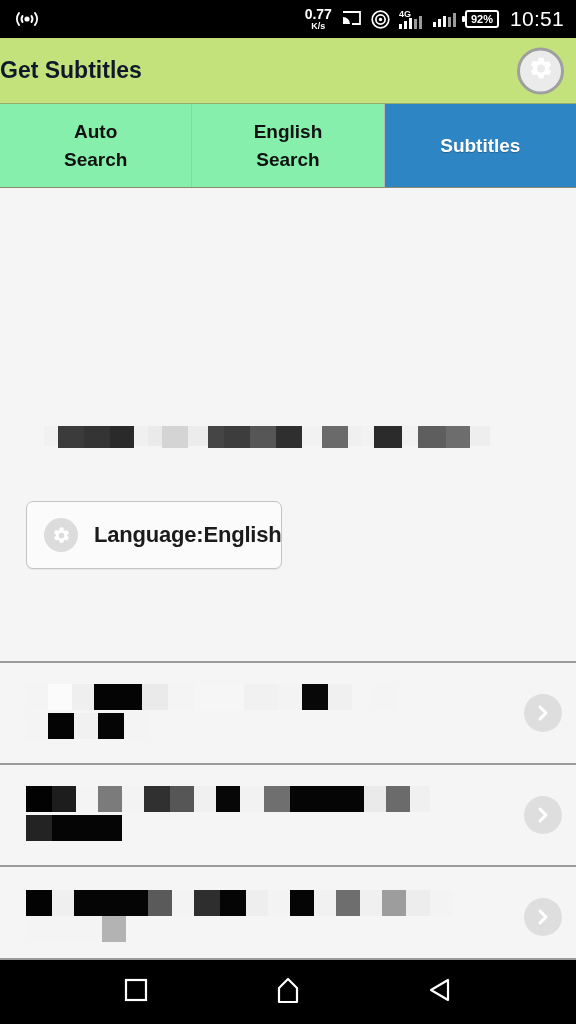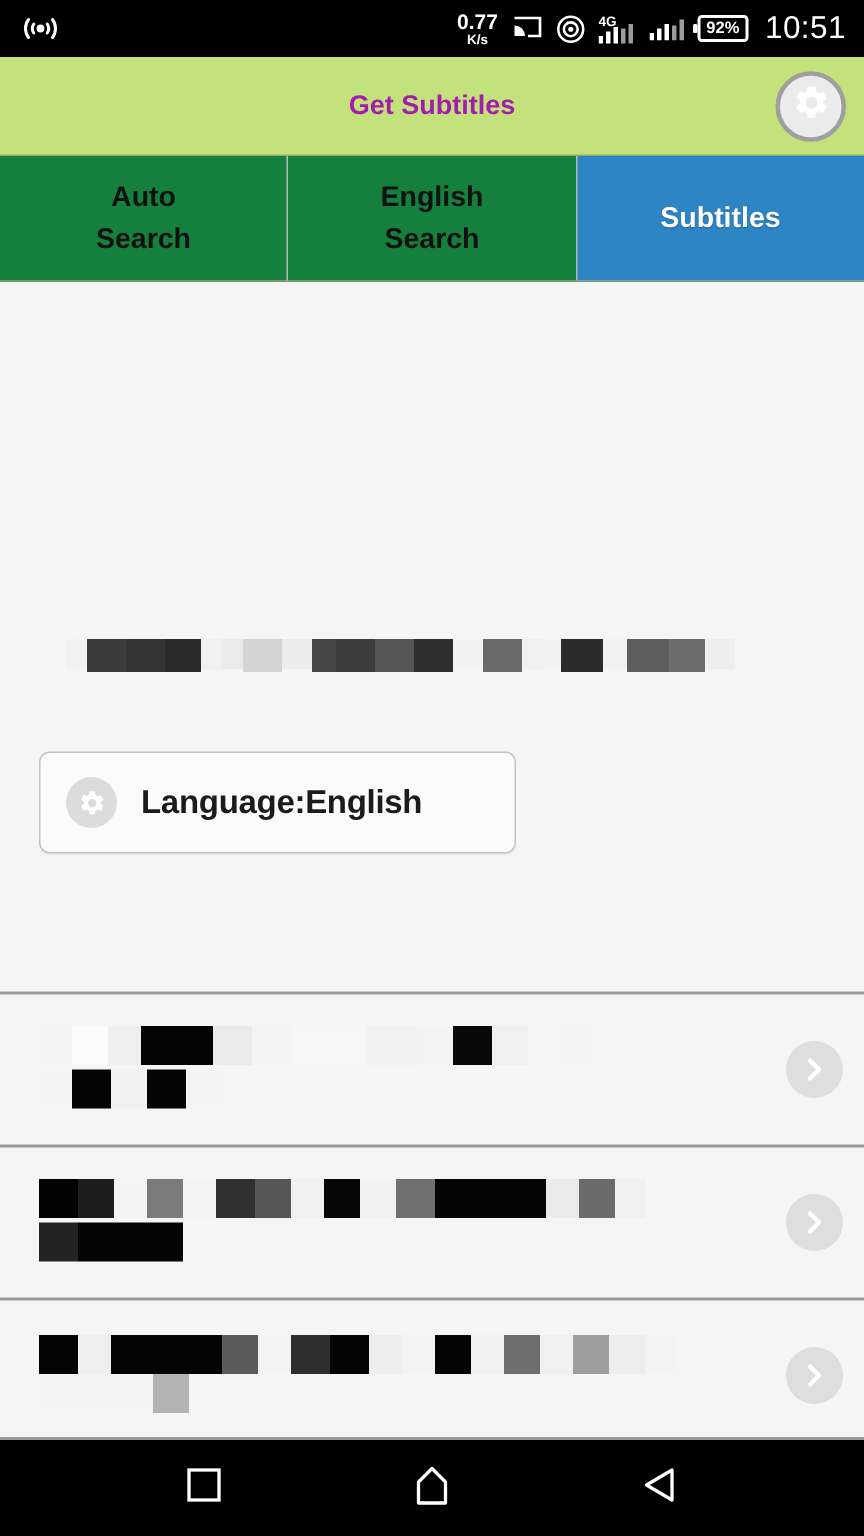--- a/index.html
+++ b/index.html
@@ -50,43 +50,43 @@
 
   
   .appbar {
     height: 66px; flex: 0 0 66px;
     background: #c4e27c;
     display: flex; align-items: center;
     position: relative;
     border-bottom: 1px solid #9aab6e;
   }
   .appbar-title {
-    width: 100%; text-align: center;
-    font-size: 18px; font-weight: bold; color: #a21caf;
+    width: 100%; 
+    font-size: 23px; font-weight: bold; color: #0f172a;
   }
   .gear-btn {
     position: absolute; right: 12px; top: 50%;
     transform: translateY(-50%);
     width: 47px; height: 47px; border-radius: 50%;
     background: #ebebeb;
     border: 3px solid #9f9f9f;
     display: flex; align-items: center; justify-content: center;
   }
 
   
   .tabs {
     height: 84px; flex: 0 0 84px;
     display: flex;
     border-bottom: 1px solid #8b8b6e;
   }
   .tab {
     flex: 1 1 0;
     display: flex; flex-direction: column;
     align-items: center; justify-content: center;
-    background: #15803d;
+    background: #86efac;
     color: #111;
     font-size: 19px; font-weight: bold;
     line-height: 1.45;
     border-right: 1px solid #b9b9b9;
   }
   .tab:last-child { border-right: none; }
   .tab.active {
     background: #2e85c3;
     color: #fff;
     text-shadow: 0 1px 1px rgba(0,0,0,.25);
@@ -95,21 +95,21 @@
   
   .content { flex: 1 1 auto; background: #f5f5f5; position: relative; overflow: hidden; }
 
   .redact-line { display: flex; align-items: flex-start; flex-wrap: wrap; }
   .blk { display: inline-block; }
 
   .title-redact { position: absolute; left: 44px; top: 238px; }
 
   .lang-btn {
     position: absolute; left: 26px; top: 313px;
-    width: 318px; height: 68px;
+    width: 256px; height: 68px;
     background: #fbfbfb;
     border: 1px solid #c4c4c4;
     border-radius: 7px;
     display: flex; align-items: center;
     padding-left: 17px;
     box-shadow: 0 1px 1px rgba(0,0,0,.06);
   }
   .lang-gear {
     width: 34px; height: 34px; border-radius: 50%;
     background: #dcdcdc;

